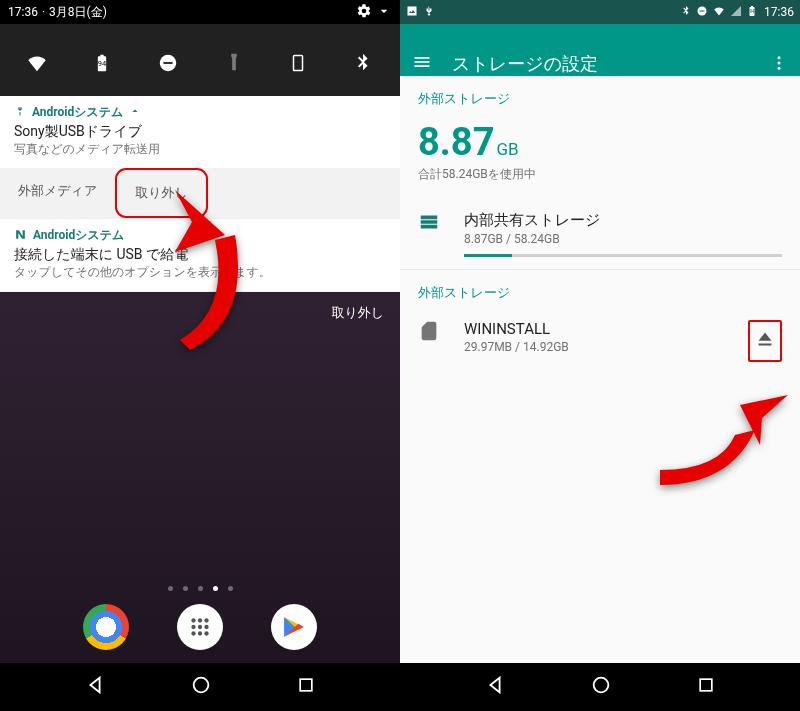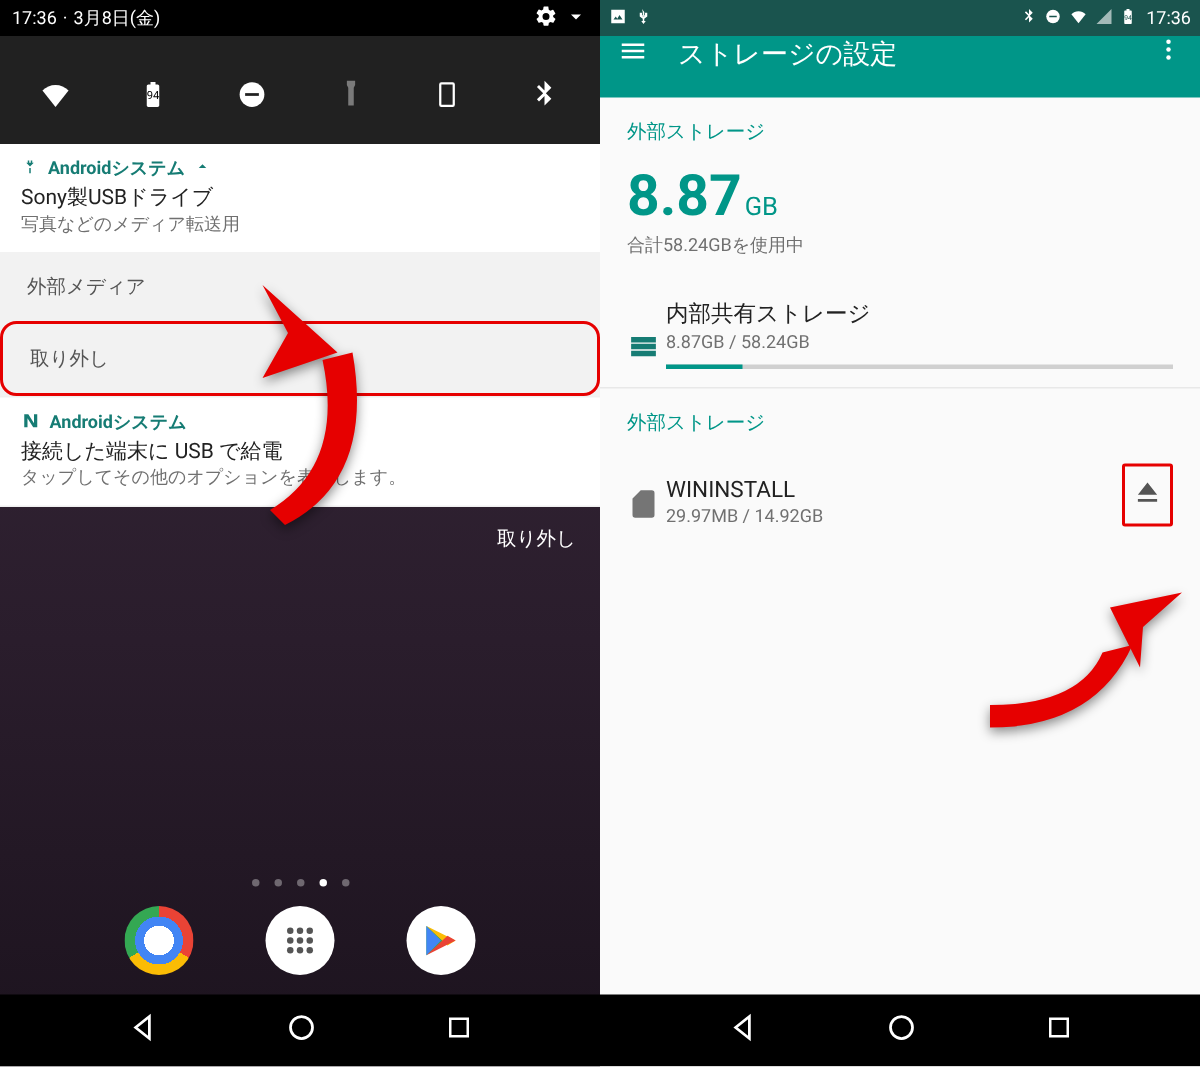--- a/index.html
+++ b/index.html
@@ -27,21 +27,21 @@
   .qs{background:var(--dark);color:#fff;}
   .qs-top{height:16px;display:flex;justify-content:flex-end;align-items:center;padding-right:8px;gap:6px;}
   .qs-tiles{height:56px;display:flex;align-items:center;justify-content:space-around;padding:0 4px 6px;}
   .qs-tiles svg{fill:#fff;}
   
   .shade{background:#fff;color:#222;}
   .notif{border-bottom:1px solid rgba(0,0,0,0.06);}
   .notif-head{display:flex;align-items:center;gap:6px;padding:8px 14px 2px;font-size:12px;color:var(--tealdk);font-weight:bold;}
   .notif-title{padding:0 14px;font-size:14px;color:#222;}
   .notif-sub{padding:0 14px 10px;font-size:12px;color:var(--grey-txt);}
-  .notif-actions{display:flex;background:var(--grey-bg);flex-direction:column;}
+  .notif-actions{display:flex;background:var(--grey-bg);}
   .notif-action{flex:0 0 auto;padding:14px 18px;font-size:13px;color:#555;}
   .redbox{border:2px solid var(--red);border-radius:11px;}
   .clearall{color:#fff;text-align:right;padding:12px 16px;font-size:13px;}
   
   .pager{position:absolute;left:0;right:0;bottom:120px;display:flex;justify-content:center;gap:10px;}
   .pager .dot{width:5px;height:5px;border-radius:50%;background:rgba(255,255,255,.35);}
   .pager .dot.on{background:#fff;}
   .dock{position:absolute;left:0;right:0;bottom:48px;height:72px;display:flex;align-items:center;justify-content:center;gap:48px;}
   .dock .app{width:46px;height:46px;border-radius:50%;display:flex;align-items:center;justify-content:center;}
   .chrome{background:radial-gradient(circle at 50% 50%, #fff 0 10px, #4285F4 10px 16px, transparent 16px), conic-gradient(#EA4335 0 120deg, #FBBC05 120deg 240deg, #34A853 240deg 360deg);}
@@ -50,29 +50,29 @@
   .play{background:#fff;}
   
   .bigarrow{position:absolute;pointer-events:none;filter:drop-shadow(0 3px 4px rgba(0,0,0,.45));}
   .bigarrow.a1{left:140px;top:190px;width:130px;height:160px;}
   .bigarrow.a2{right:10px;top:390px;width:130px;height:100px;}
   
   .rstatus{color:#fff;background:#1a544e;height:24px;display:flex;align-items:center;padding:0 6px;font-size:12px;}
   .rstatus .sp{flex:1;}
   .rstatus svg{fill:#fff;}
   
-  .appbar{background:var(--teal);color:#fff;height:41px;display:flex;align-items:flex-start;padding:0 12px;gap:20px;font-size:18px;}
+  .appbar{background:var(--teal);color:#fff;height:52px;display:flex;align-items:flex-end;padding:0 12px;gap:20px;font-size:18px;}
   .appbar .sp{flex:1;}
   
   .section-title{color:var(--teal);font-size:13px;font-weight:500;padding:14px 18px 6px;}
   .bignum{padding:6px 18px 2px;}
   .bignum .num{color:var(--teal);font-size:38px;font-weight:700;}
   .bignum .unit{color:var(--teal);font-size:17px;font-weight:400;margin-left:2px;}
   .totalline{color:var(--grey-txt);font-size:12px;padding:0 18px 16px;}
-  .storage-item{display:flex;align-items:flex-end;gap:4px;padding:12px 18px;}
+  .storage-item{display:flex;align-items:flex-start;gap:24px;padding:12px 18px;}
   .storage-item .txts{flex:1;}
   .storage-item .name{font-size:15px;color:#222;}
   .storage-item .detail{font-size:12px;color:var(--grey-txt);margin-top:2px;}
   .pbar{height:3px;background:#d0d0d0;margin-top:8px;width:100%;}
   .pbar .fill{height:100%;background:var(--teal);}
   .eject-frame{border:2px solid var(--red);padding:6px 4px;border-radius:2px;}
   .hr{height:1px;background:rgba(0,0,0,.07);}
 </style>
 </head>
 <body>

